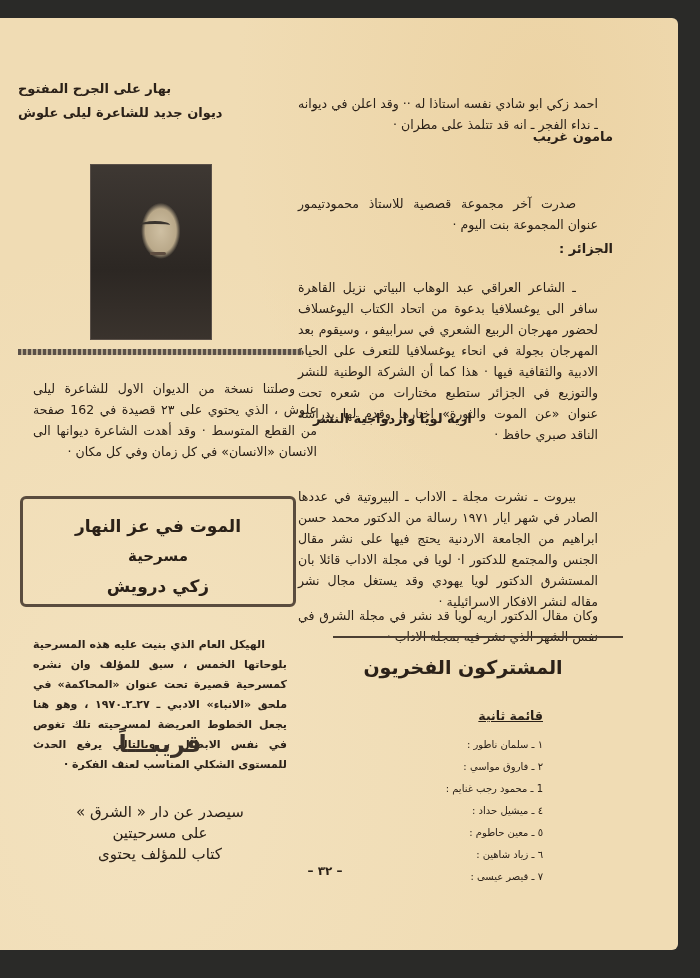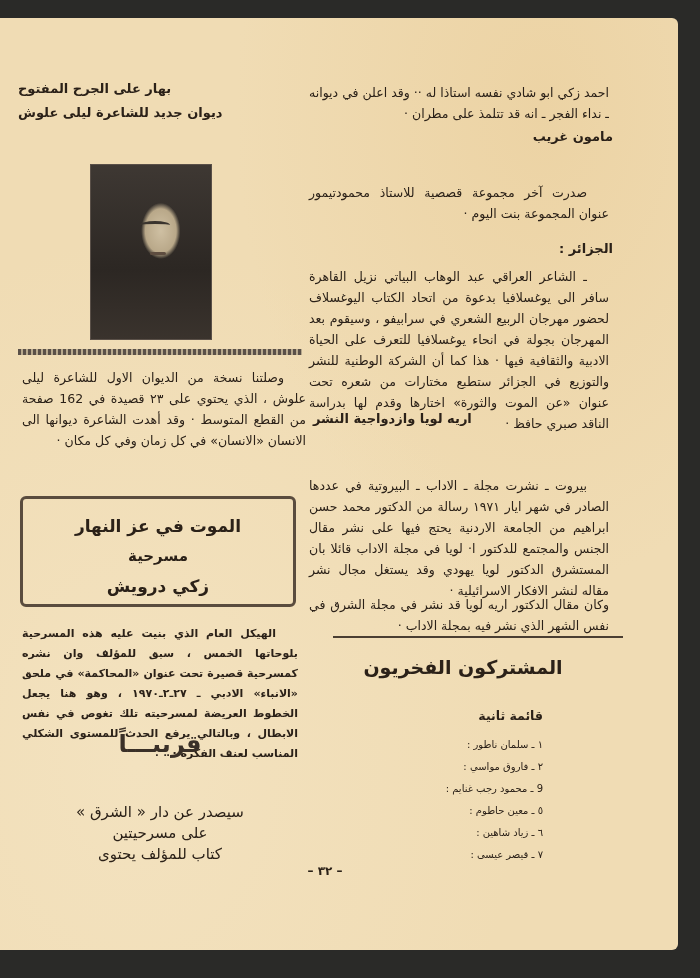--- a/index.html
+++ b/index.html
@@ -9,37 +9,37 @@
     }
     .page {
       position: absolute; left: 0; top: 18px; width: 678px; height: 932px;
       background: #f0dcb4;
       background-image: radial-gradient(ellipse at 80% 10%, #ecd3a4 0%, rgba(240,220,180,0) 40%),
                         radial-gradient(ellipse at 20% 80%, #f3e2bf 0%, rgba(240,220,180,0) 50%);
       border-radius: 0 6px 6px 0;
     }
     .col-right { position: absolute; right: 65px; top: 60px; width: 300px; }
     .col-left { position: absolute; left: 18px; top: 60px; width: 284px; }
-    p { margin: 4px; font-size: 12.5px; line-height: 21px; text-align: justify; }
+    p { margin: 15px; font-size: 12.5px; line-height: 21px; text-align: justify; }
     .indent { text-indent: 22px; }
     .heading { font-weight: bold; font-size: 13px; margin: 0; }
     .center { text-align: left; }
 
     
     #r-intro { position: absolute; top: 0; right: 0; width: 300px; }
     #r-mamoun { position: absolute; top: 48px; right: 0; }
     #r-sadarat { position: absolute; top: 100px; right: 0; width: 300px; }
     #r-jazair-h { position: absolute; top: 160px; right: 0; }
     #r-jazair { position: absolute; top: 184px; right: 0; width: 300px; }
     #r-aryeh-h { position: absolute; top: 330px; right: 0; width: 300px; }
     #r-beirut { position: absolute; top: 393px; right: 0; width: 300px; }
     #r-kan { position: absolute; top: 512px; right: 0; width: 300px; }
     .hrule { position: absolute; top: 558px; right: -10px; width: 290px; height: 2px; background: #4a3e32; }
     #subs-title { position: absolute; top: 578px; right: 0; width: 300px; font-size: 19px; font-weight: bold; text-align: center; }
-    #subs-sub { position: absolute; top: 630px; right: 70px; font-size: 12.5px; font-weight: bold; }
+    #subs-sub { position: absolute; top: 630px; right: 70px; font-size: 12.5px; font-weight: bold; text-decoration: underline; }
     #subs-list { position: absolute; top: 656px; right: 70px; list-style: none; margin: 0; padding: 0; width: 200px; }
     #subs-list li { font-size: 10px; line-height: 22px; text-align: right; padding-right: 0; }
     #subs-list li:nth-child(1) { padding-right: 0; }
 
     
     #l-title1 { position: absolute; top: 0; left: 0; width: 284px; }
     #l-title2 { position: absolute; top: 24px; left: 0; width: 284px; }
     .photo {
       position: absolute; top: 86px; left: 72px; width: 122px; height: 176px;
       background: radial-gradient(ellipse 28px 40px at 58% 38%, #cfc0a3 0%, #b9a889 55%, rgba(0,0,0,0) 70%),
@@ -82,21 +82,22 @@
     <p id="r-jazair" class="indent">ـ الشاعر العراقي عبد الوهاب البياتي نزيل القاهرة سافر الى يوغسلافيا بدعوة من اتحاد الكتاب اليوغسلاف لحضور مهرجان الربيع الشعري في سرابيفو ، وسيقوم بعد المهرجان بجولة في انحاء يوغسلافيا للتعرف على الحياة الادبية والثقافية فيها · هذا كما أن الشركة الوطنية للنشر والتوزيع في الجزائر ستطبع مختارات من شعره تحت عنوان «عن الموت والثورة» اختارها وقدم لها بدراسة الناقد صبري حافظ ·</p>
     <p id="r-aryeh-h" class="heading center">اريه لويا وازدواجية النشر</p>
     <p id="r-beirut" class="indent">بيروت ـ نشرت مجلة ـ الاداب ـ البيروتية في عددها الصادر في شهر ايار ١٩٧١ رسالة من الدكتور محمد حسن ابراهيم من الجامعة الاردنية يحتج فيها على نشر مقال الجنس والمجتمع للدكتور ا· لويا في مجلة الاداب قائلا بان المستشرق الدكتور لويا يهودي وقد يستغل مجال نشر مقاله لنشر الافكار الاسرائيلية ·</p>
     <p id="r-kan">وكان مقال الدكتور اريه لويا قد نشر في مجلة الشرق في نفس الشهر الذي نشر فيه بمجلة الاداب ·</p>
     <div class="hrule"></div>
     <div id="subs-title">المشتركون الفخريون</div>
     <div id="subs-sub">قائمة ثانية</div>
     <ul id="subs-list">
       <li>١ ـ سلمان ناطور :</li>
       <li>٢ ـ فاروق مواسي :</li>
-      <li>9 ـ محمود رجب غنايم :</li>
+      <li>1 ـ محمود رجب غنايم :</li>
+      <li>٤ ـ ميشيل حداد :</li>
       <li>٥ ـ معين حاطوم :</li>
       <li>٦ ـ زياد شاهين :</li>
       <li>٧ ـ قيصر عيسى :</li>
     </ul>
   </div>
 
   <div class="col-left">
     <p id="l-title1" class="heading center">بهار على الجرح المفتوح</p>
     <p id="l-title2" class="heading center">ديوان جديد للشاعرة ليلى علوش</p>
     <div class="photo">

